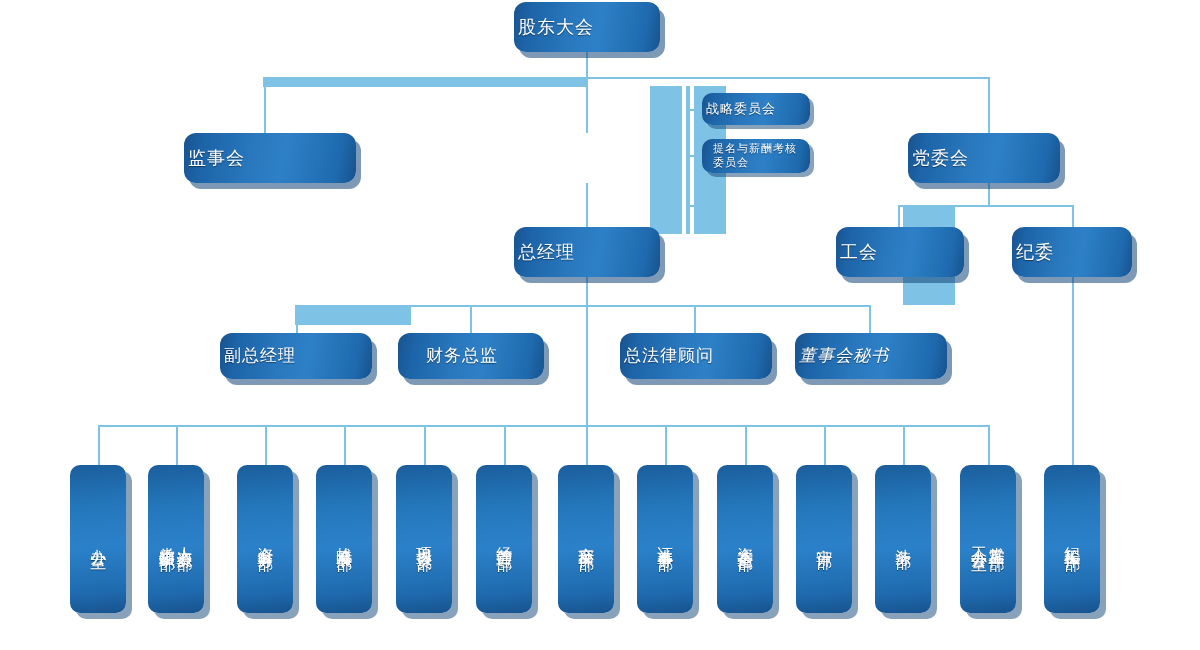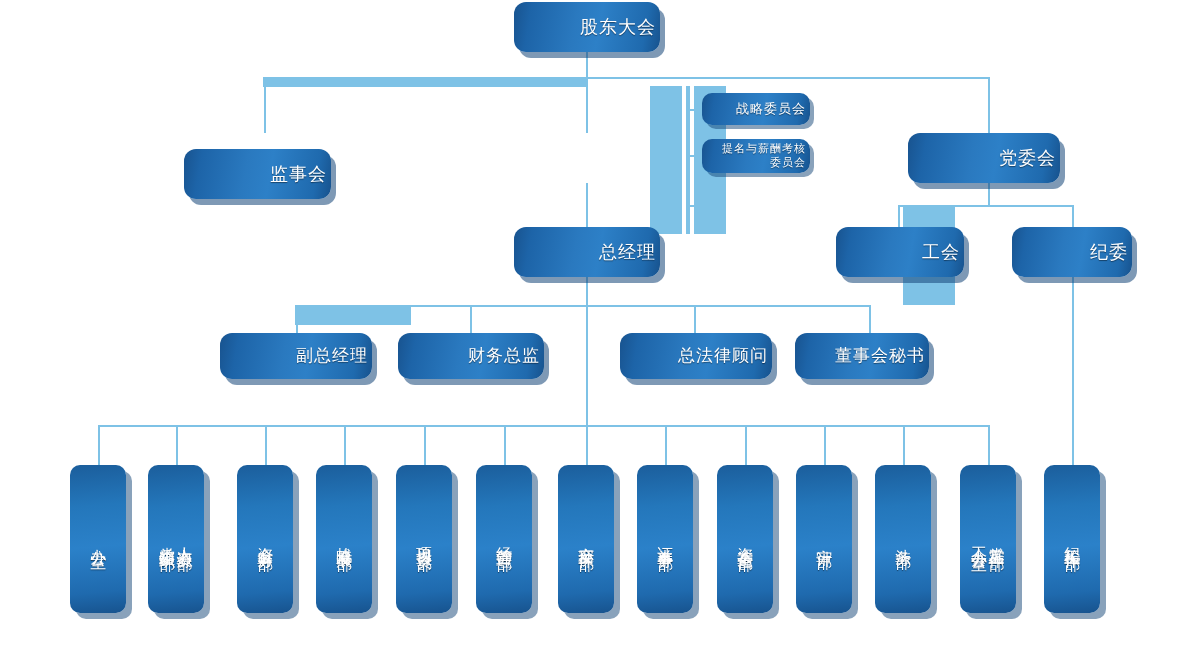--- a/index.html
+++ b/index.html
@@ -42,21 +42,21 @@
         #1d64a8 12%,
         #2a79bf 42%,
         #2d80c7 58%,
         #1f6aae 88%,
         #17528d 100%);
     box-shadow: 5px 6px 0 0 rgba(20, 70, 120, 0.55);
     color: #ffffff;
     display: flex;
     align-items: center;
     justify-content: center;
-    text-align: right;
+    text-align: left;
     text-shadow: 0 1px 1px rgba(0,0,0,0.45);
     line-height: 1.25;
     letter-spacing: 1px;
     z-index: 5;
   }
   .node.flat {
     border-radius: 10px;
   }
   .node .label {
     display: block;
@@ -157,21 +157,21 @@
   <div class="conn-v" style="left:745px; top:425px; height:40px;"></div>
   <div class="conn-v" style="left:824px; top:425px; height:40px;"></div>
   <div class="conn-v" style="left:903px; top:425px; height:40px;"></div>
   <div class="conn-v" style="left:988px; top:425px; height:40px;"></div>
   <div class="conn-v" style="left:1072px; top:425px; height:40px;"></div>
 
   <div class="node fs-18" style="left:514px; top:2px; width:146px; height:50px;">
     <span class="label">股东大会</span>
   </div>
 
-  <div class="node fs-18" style="left:184px; top:133px; width:147px; height:50px;margin-top:16px;">
+  <div class="node fs-18" style="left:184px; top:133px; width:172px; height:50px;">
     <span class="label">监事会</span>
   </div>
 
 
   <div class="node fs-18" style="left:908px; top:133px; width:152px; height:50px;">
     <span class="label">党委会</span>
   </div>
 
   <div class="node flat fs-13" style="left:702px; top:93px; width:108px; height:32px; box-shadow:4px 4px 0 0 rgba(20,70,120,0.5);">
     <span class="label">战略委员会</span>
@@ -199,21 +199,21 @@
   </div>
 
   <div class="node fs-17" style="left:398px; top:333px; width:146px; height:46px;padding-left:24px;">
     <span class="label">财务总监</span>
   </div>
 
   <div class="node fs-17" style="left:620px; top:333px; width:152px; height:46px;">
     <span class="label">总法律顾问</span>
   </div>
 
-  <div class="node fs-17" style="left:795px; top:333px; width:134px; height:46px;">
+  <div class="node fs-17" style="left:795px; top:333px; width:152px; height:46px;font-style:italic;">
     <span class="label">董事会秘书</span>
   </div>
 
   <div class="node vert fs-16" style="left:70px; top:465px; width:56px; height:148px;">
     <span class="label">办公室</span>
   </div>
 
   <div class="node vert two-col fs-16" style="left:148px; top:465px; width:56px; height:148px;">
     <span class="label">党委组织部</span>
     <span class="label">人力资源部</span>

